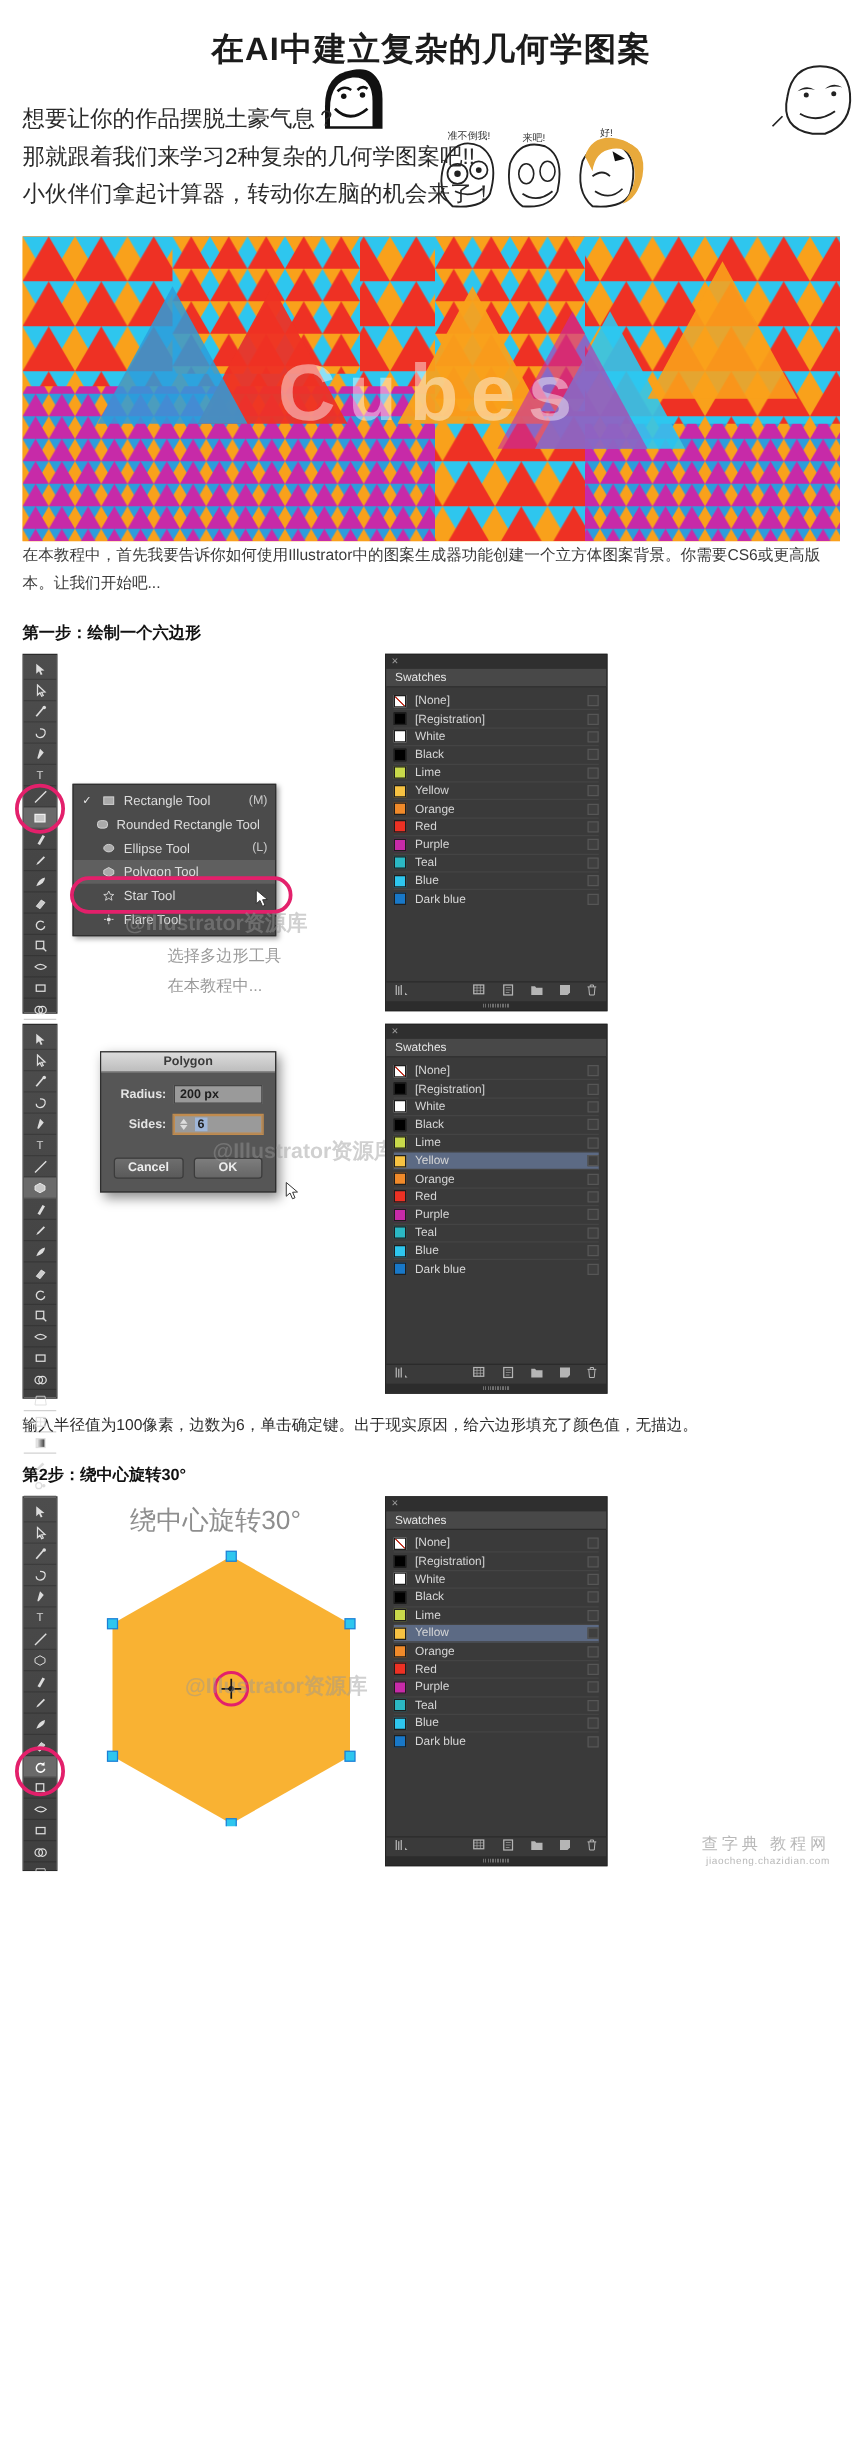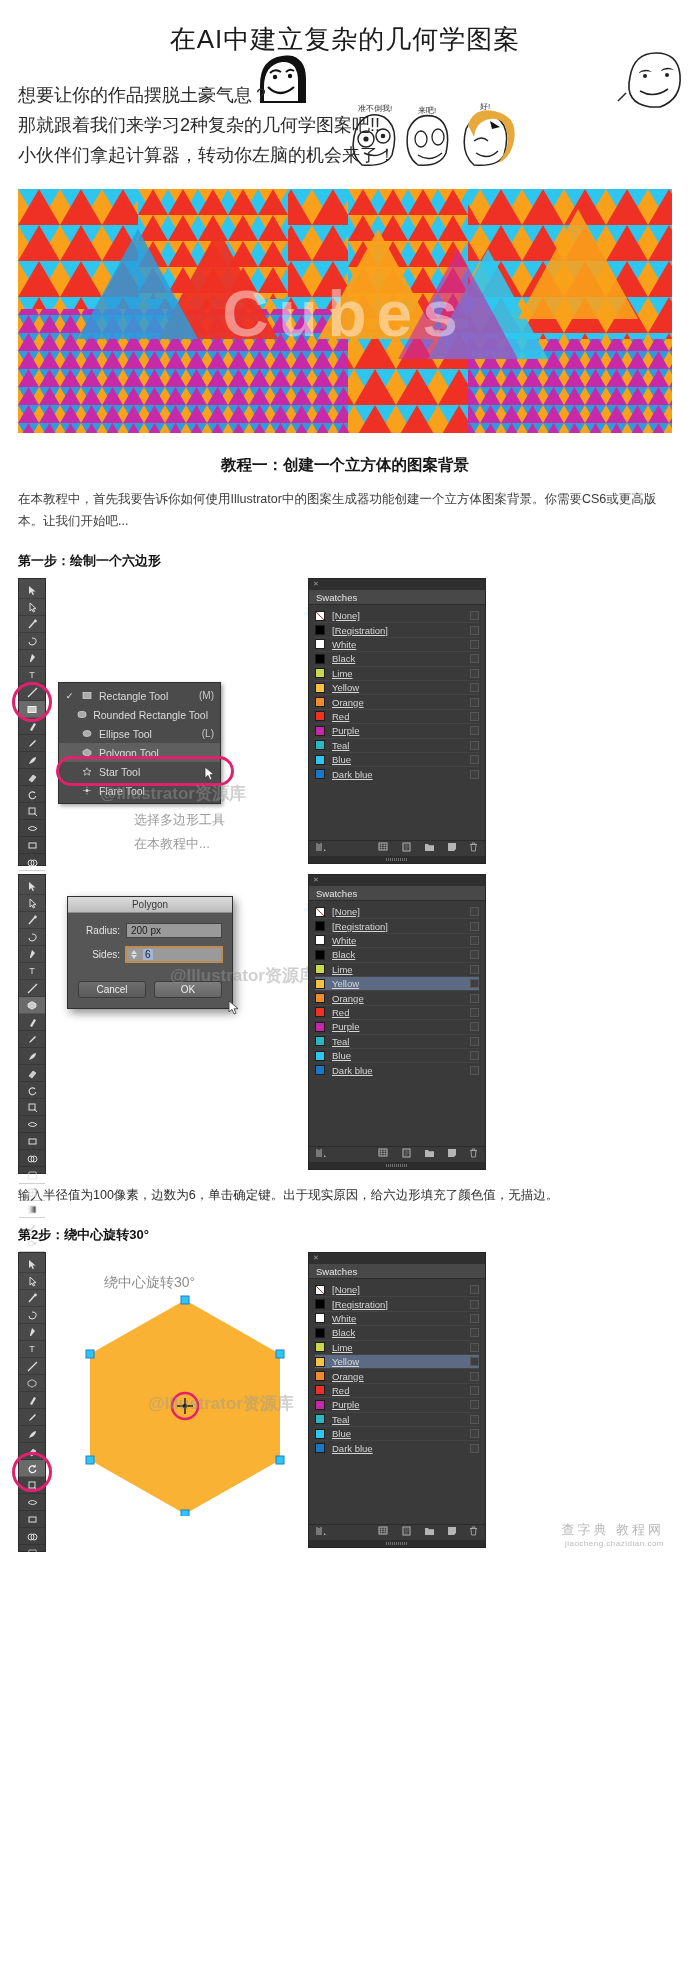--- a/index.html
+++ b/index.html
@@ -10,21 +10,21 @@
     font-family: "Liberation Sans", "DejaVu Sans", sans-serif;
     color: #111;
     -webkit-font-smoothing: antialiased;
   }
   .page { width:690px; position:relative; overflow:hidden; }
 
   
   .title {
     text-align:center;
     font-size:26px;
-    font-weight:normal;
+    font-weight:bold;
     letter-spacing:1px;
     padding: 22px 12px 10px;
     color:#1b1b1b;
   }
 
   .intro { padding: 14px 18px 6px 18px; position:relative; }
   .intro-line {
     font-size:18px;
     color:#2a2a2a;
     line-height:28px;
@@ -157,21 +157,21 @@
   }
   .sw-list { padding: 4px 6px 0 6px; }
   .sw-row {
     display:flex; align-items:center; gap:7px;
     height:14.4px;
     border-bottom:1px solid #444;
     position:relative;
   }
   .sw-row.hl { background:#5c6a84; }
   .sw-chip { width:10px; height:10px; border:1px solid #1e1e1e; flex:0 0 auto; }
-  .sw-name { flex:1;text-decoration:underline; }
+  .sw-name { flex:1; }
   .sw-mark { width:9px; height:9px; border:1px solid #565656; background:#3f3f3f; }
   .sw-body { height:58px; }
   .sw-foot {
     height:16px; background:#3a3a3a;
     border-top:1px solid #2b2b2b;
     display:flex; align-items:center; gap:12px;
     padding: 0 7px;
     color:#9b9b9b; font-size:9px;
   }
   .sw-grip { height:7px; background:#2c2c2c; display:flex; align-items:center; justify-content:center; }
@@ -343,21 +343,20 @@
       <polygon points="200,40 260,150 140,150" fill="#EE3124" opacity=".95"></polygon>
       <polygon points="300,150 360,40 420,150" fill="#F9A11B" opacity=".95"></polygon>
       <polygon points="470,60 530,170 410,170" fill="#2EC6EE" opacity=".9"></polygon>
       <polygon points="560,20 620,130 500,130" fill="#F9A11B" opacity=".9"></polygon>
       <polygon points="60,150 120,40 180,150" fill="#2D9CDB" opacity=".85"></polygon>
       <polygon points="380,170 440,60 500,170" fill="#C72AA8" opacity=".6"></polygon>
     </svg>
     <div class="hero-word">Cubes</div>
   </div>
 
-  <div class="sec-title">教程一：创建一个立方体的图案背景</div>
   <div class="para">在本教程中，首先我要告诉你如何使用Illustrator中的图案生成器功能创建一个立方体图案背景。你需要CS6或更高版本。让我们开始吧...</div>
 
   <div class="step-title">第一步：绘制一个六边形</div>
 
   <div class="figure" style="height:288px;">
 
     <div class="toolbar" style="top:0;height:288px;">
       <div class="tool">
         <svg width="11" height="11" viewBox="0 0 11 11">
             <path d="M2 1 L2 9 L4.2 7 L5.6 10 L7 9.4 L5.6 6.6 L8.6 6.4 Z" fill="#ddd"></path>
@@ -790,21 +789,21 @@
           </svg>
         </div>
       <div class="tool">
         <svg width="11" height="11" viewBox="0 0 11 11">
             <rect x="3" y="4" width="4" height="6" fill="none" stroke="#ddd"></rect>
             <circle cx="8.5" cy="2.5" r="1" fill="#ddd"></circle>
           </svg>
         </div>
     </div>
 
-    <div class="dialog" style="left:49px;top:22px;width:166px;">
+    <div class="dialog" style="left:62px;top:22px;width:141px;font-weight:bold;">
       <div class="dlg-title">Polygon</div>
       <div class="dlg-body">
         <div class="dlg-row">
           <span class="dlg-lab">Radius:</span>
           <span class="dlg-field">200 px</span>
         </div>
         <div class="dlg-row">
           <span class="dlg-lab">Sides:</span>
           <span class="dlg-field focus">
             <span class="spin">
@@ -1028,21 +1027,21 @@
       <div class="tool">
         <svg width="11" height="11" viewBox="0 0 11 11">
             <path d="M1 9 L10 9 M2 2 L9 2 M1 9 L2 2 M10 9 L9 2" stroke="#ddd" fill="none" stroke-width=".7"></path>
           </svg>
         </div>
 
     </div>
 
     <div class="ring" style="left:-6px;top:200px;width:40px;height:40px;"></div>
 
-    <div class="ann-text" style="left:86px;top:18px;font-size:14px;color:#8e8e8e;">绕中心旋转30°</div>
+    <div class="ann-text" style="left:86px;top:8px;font-size:21px;color:#8e8e8e;">绕中心旋转30°</div>
 
     <svg class="hexcanvas" width="250" height="230" viewBox="0 0 250 230" style="left:42px;top:34px;">
       <polygon points="125,14 220,68 220,174 125,228 30,174 30,68" fill="#F9B233"></polygon>
       <g fill="#2EC6EE" stroke="#1a7fd6" stroke-width="1">
         <rect x="121" y="10" width="8" height="8"></rect>
         <rect x="216" y="64" width="8" height="8"></rect>
         <rect x="216" y="170" width="8" height="8"></rect>
         <rect x="121" y="224" width="8" height="8"></rect>
         <rect x="26" y="170" width="8" height="8"></rect>
         <rect x="26" y="64" width="8" height="8"></rect>

